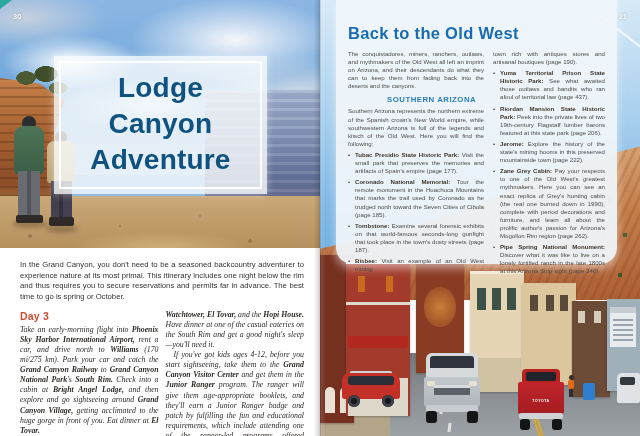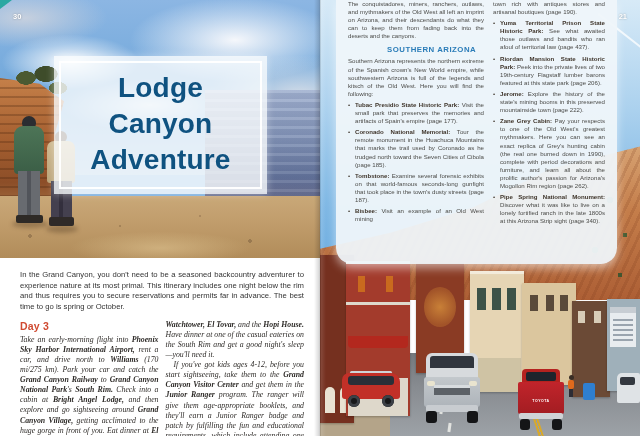--- a/index.html
+++ b/index.html
@@ -71,21 +71,21 @@
     background:rgba(250,252,254,.8);box-shadow:0 0 8px rgba(255,255,255,.4);}
   .gc-titlebox::after{content:"";position:absolute;inset:5px;border:2px solid rgba(255,255,255,.96);pointer-events:none;}
   .gc-title{margin:14px 6px 0;text-align:center;font-size:28px;line-height:36px;font-weight:bold;
     color:#0f5280;letter-spacing:.2px;}
   .pageno{position:absolute;z-index:30;font-size:7.5px;font-weight:bold;color:#fff;text-shadow:0 0 2px rgba(0,0,0,.35);}
   .pageno-l{left:13px;top:12px;}
   .pageno-r{right:13px;top:12px;}
   .corner-teal{position:absolute;left:0;top:0;width:0;height:0;z-index:31;
     border-top:9px solid #2aa8a2;border-right:12px solid transparent;}
 
-  .lp-text{position:absolute;left:0;top:258px;width:320px;height:178px;background:#fff;
+  .lp-text{position:absolute;left:0;top:248px;width:320px;height:178px;background:#fff;
     padding:12px 16px 0 20px;box-sizing:border-box;}
   .lp-intro{font-size:7.7px;line-height:10.7px;color:#333;text-align:justify;margin:0 0 7px 0;}
   .lp-cols{display:flex;gap:7px;}
   .lp-col{flex:1;font-family:"Liberation Serif",serif;font-size:7.8px;line-height:10.1px;
     color:#2e2b28;text-align:justify;}
   .lp-col p{margin:0;font-style:italic;}
   .day-head{font-family:"Liberation Sans",sans-serif;font-weight:bold;color:#d04a31;
     font-size:10.5px;line-height:12px;margin:0 0 3px 0;letter-spacing:.2px;}
   .indent{text-indent:8px;}
 
@@ -323,20 +323,21 @@
         <div class="veh person-vest">
           <div class="head"></div>
           <div class="torso"></div>
           <div class="legs"></div>
         </div>
         <div class="veh bin-blue"></div>
       </div>
     </div>
 
     <div class="panel">
+      <h1 class="rp-title">Back to the Old West</h1>
       <div class="rp-cols">
         <div class="rp-col rp-col1">
           <p>The conquistadores, miners, ranchers, outlaws, and mythmakers of the Old West all left an imprint on Arizona, and their descendants do what they can to keep them from fading back into the deserts and the canyons.</p>
           <div class="sec-head">SOUTHERN ARIZONA</div>
           <p>Southern Arizona represents the northern extreme of the Spanish crown's New World empire, while southwestern Arizona is full of the legends and kitsch of the Old West. Here you will find the following:</p>
           <p class="bullet"><b>Tubac Presidio State Historic Park:</b><span> Visit the small park that preserves the memories and artifacts of Spain's empire (page 177).</span></p>
           <p class="bullet"><b>Coronado National Memorial:</b><span> Tour the remote monument in the Huachuca Mountains that marks the trail used by Coronado as he trudged north toward the Seven Cities of Cibola (page 185).</span></p>
           <p class="bullet"><b>Tombstone:</b><span> Examine several forensic exhibits on that world-famous seconds-long gunfight that took place in the town's dusty streets (page 187).</span></p>
           <p class="bullet"><b>Bisbee:</b><span> Visit an example of an Old West mining</span></p>
         </div>

